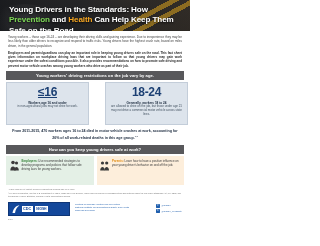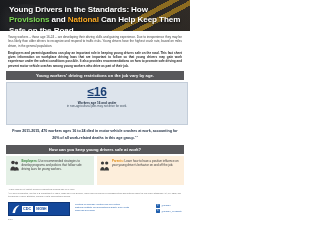--- a/index.html
+++ b/index.html
@@ -146,38 +146,43 @@
 </style>
 </head>
 <body>
 
 <div class="page">
 
   <div class="hero">
     <div class="glow"></div>
     <div class="road-line"></div>
     <div class="hero-title">
-      <span>Young Drivers in the Standards: How </span><span class="t-emp">Provisions</span><span> and </span><span class="t-par">National</span><span> Can Help Keep Them Safe on the Road</span>
+      <span>Young Drivers in the Standards: How </span><span class="t-emp">Prevention</span><span> and </span><span class="t-par">Health</span><span> Can Help Keep Them Safe on the Road</span>
     </div>
   </div>
 
   <div class="intro">
     <p>Young workers – those age 16-24 – are developing their driving skills and gaining experience. Due to inexperience they may be less likely than older drivers to recognize and respond to traffic risks. Young drivers have the highest crash rate, based on miles driven, in the general population.</p>
     <p class="b">Employers and parents/guardians can play an important role in keeping young drivers safe on the road. This fact sheet gives information on workplace driving laws that are important to follow so that young drivers may gain work experience under the safest conditions possible. It also provides recommendations on how to promote safe driving and prevent motor vehicle crashes among young workers who drive as part of their job.</p>
   </div>
 
   <div class="banner">
     <span>Young workers' driving restrictions on the job vary by age.</span>
   </div>
 
   <div class="stats">
     <div class="stat">
       <div class="num u">≤16</div>
       <div class="lead">Workers age 16 and under</div>
       <div class="sub">in non-agricultural jobs may not drive for work.</div>
+    </div>
+    <div class="stat">
+      <div class="num">18-24</div>
+      <div class="lead">Generally, workers 18 to 24</div>
+      <div class="sub">are allowed to drive on the job, but those under age 21 may not drive a commercial motor vehicle across state lines.</div>
     </div>
   </div>
 
   <div class="keystat">
     <span>From 2011-2015, 470 workers ages 16 to 24 died in motor vehicle crashes at work, accounting for 26% of all work-related deaths in this age group.</span><sup>1,2</sup>
   </div>
 
   <div class="banner2">
     <span>How can you keep young drivers safe at work?</span>
   </div>

